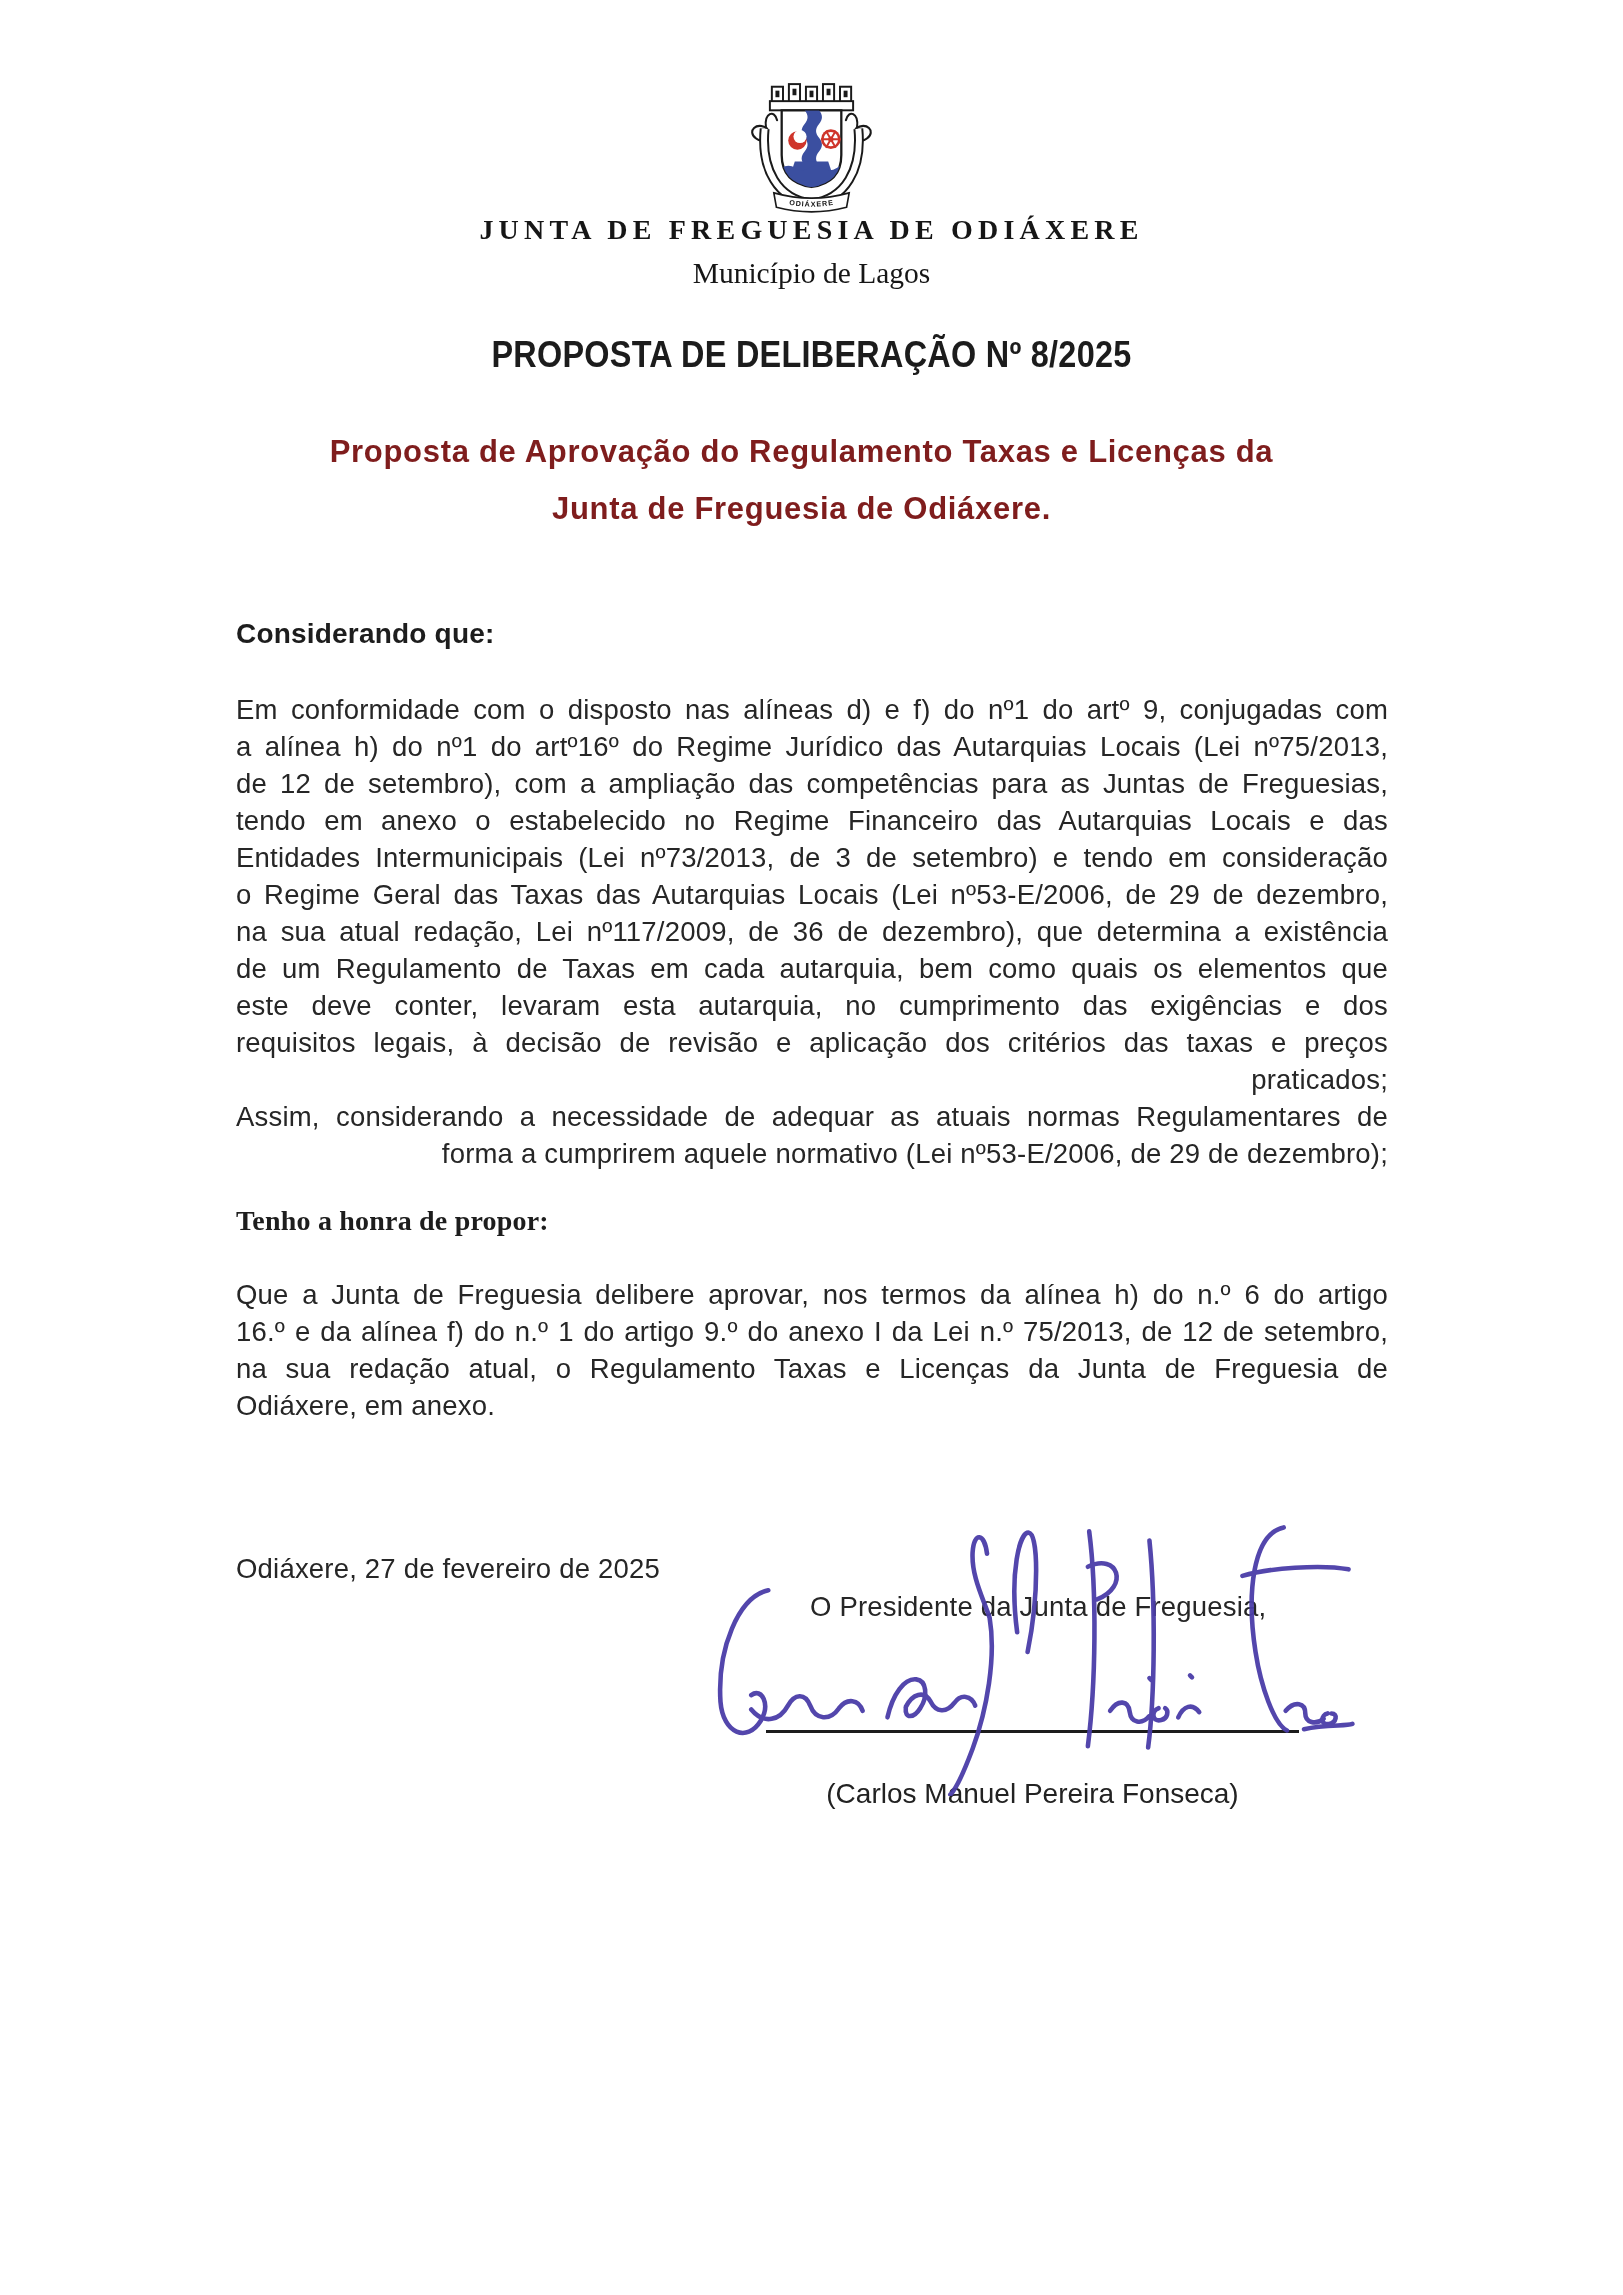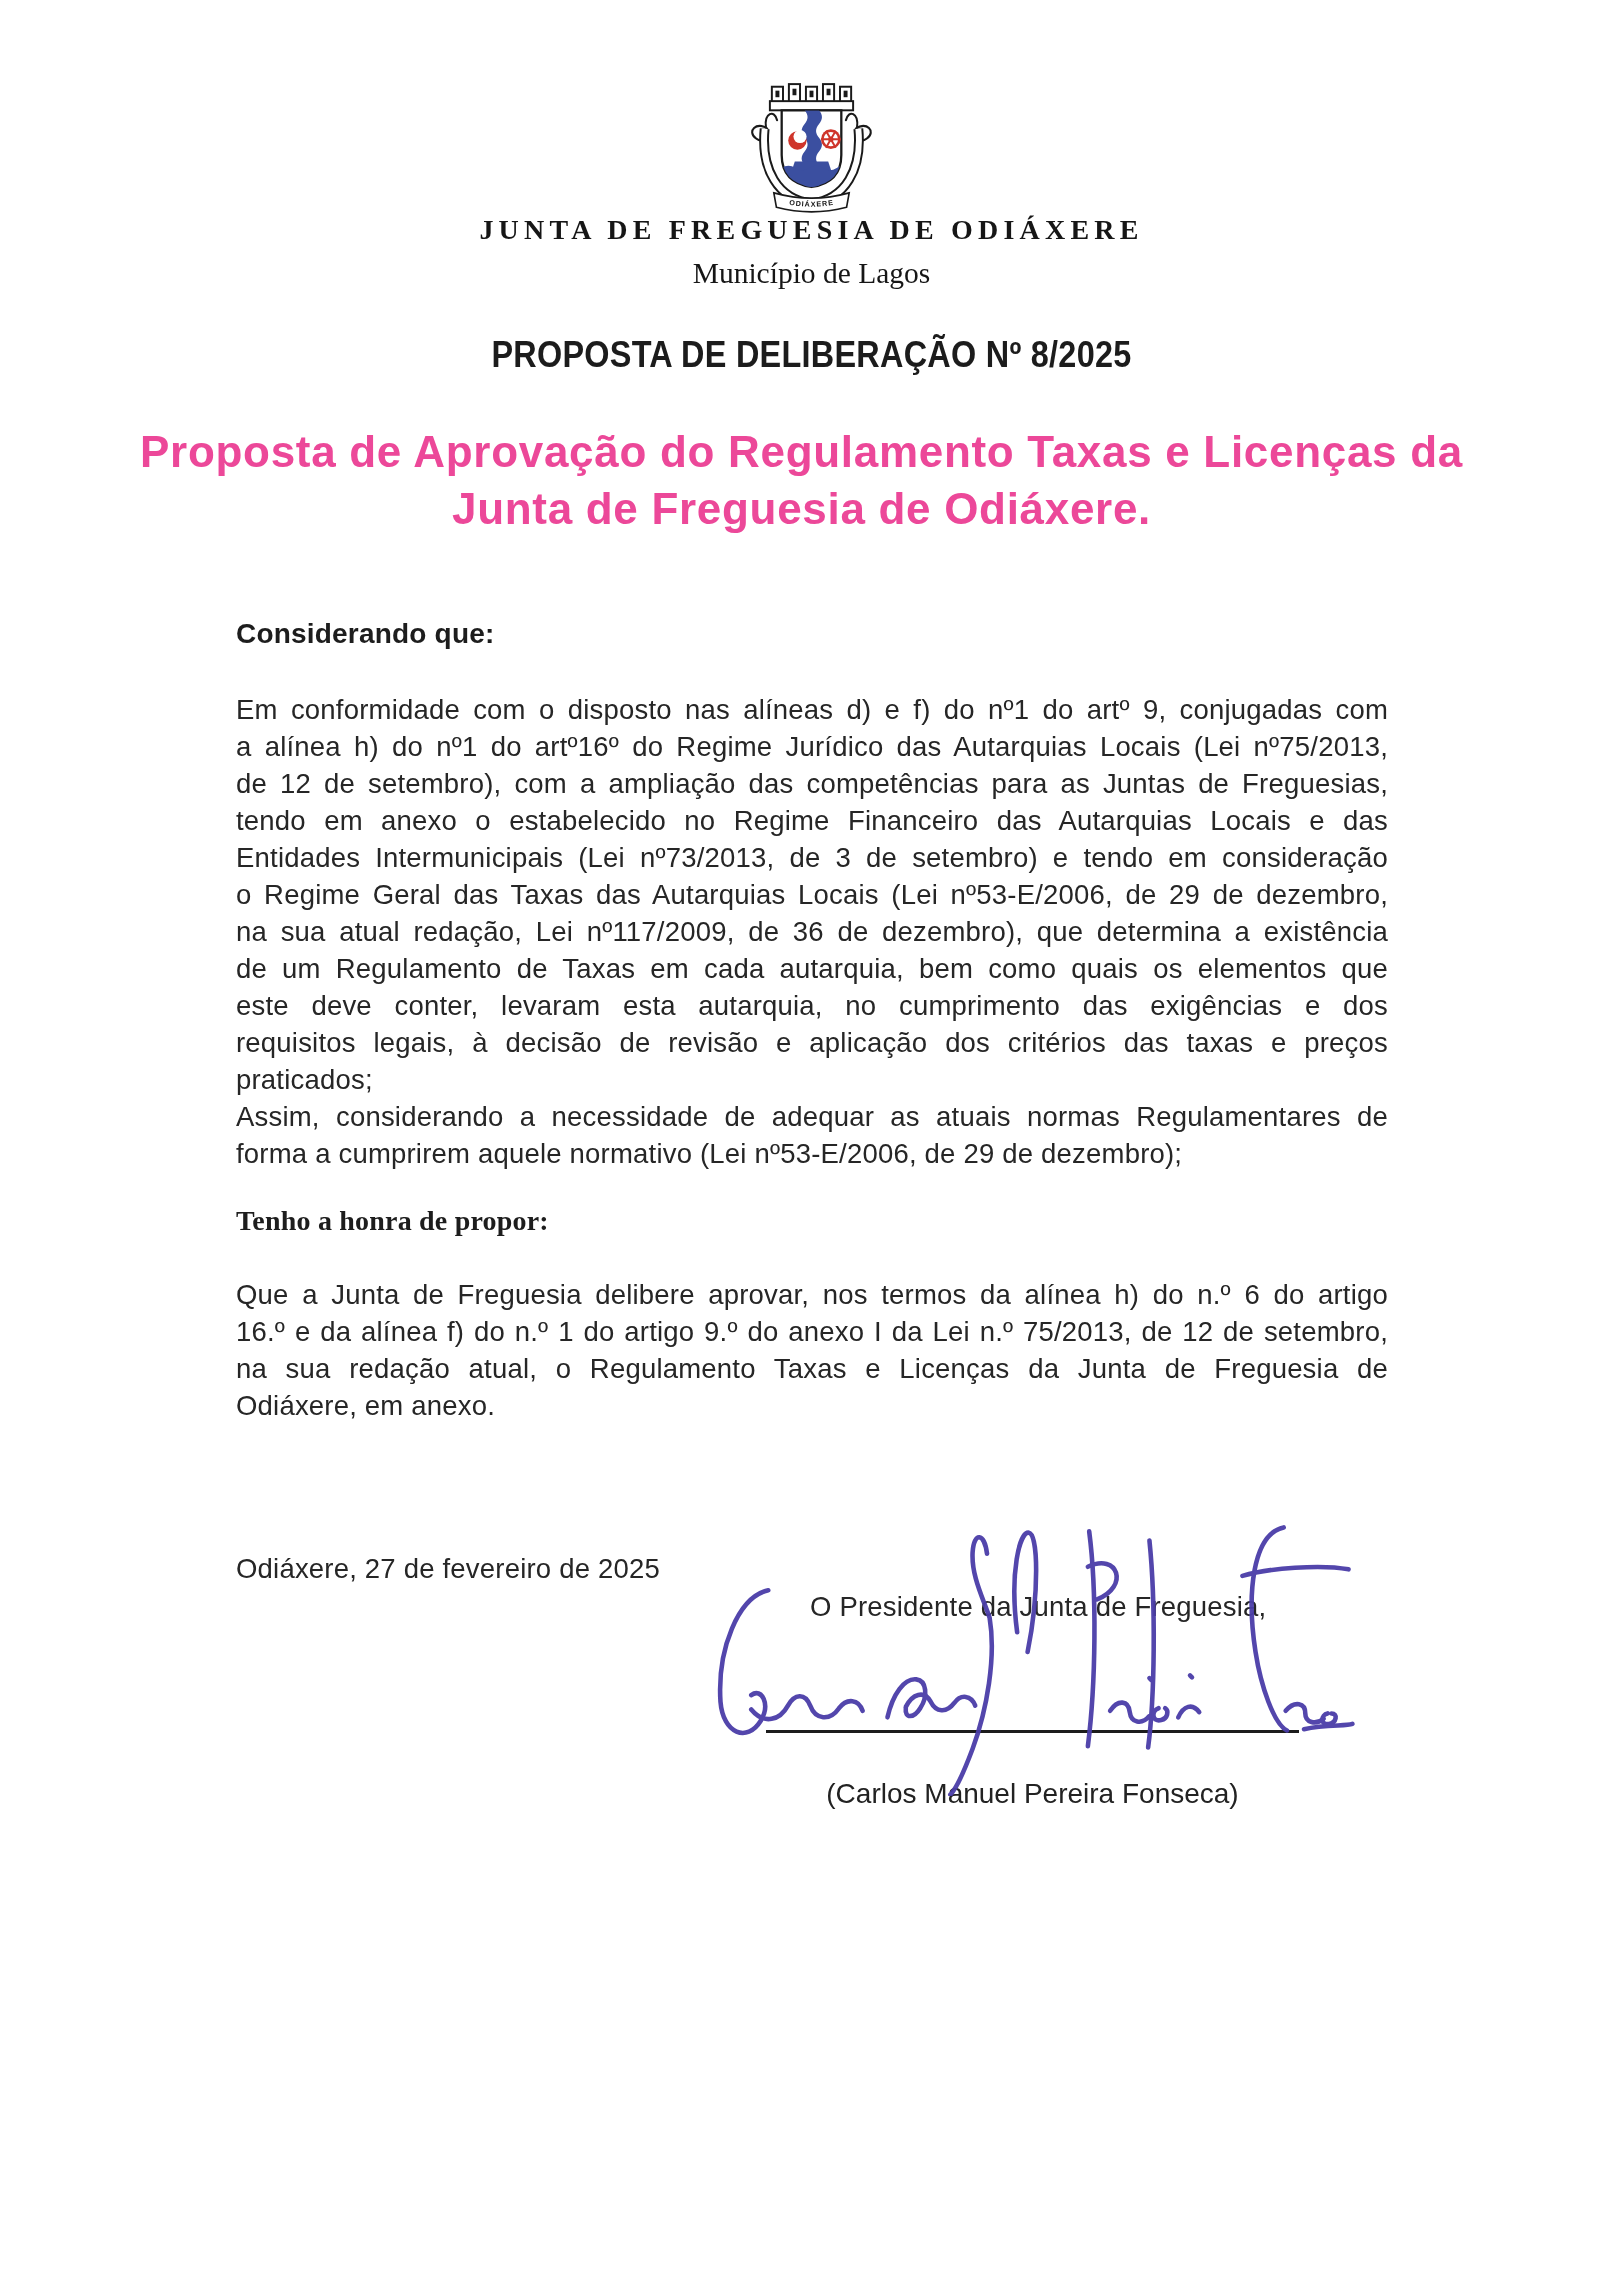--- a/index.html
+++ b/index.html
@@ -29,37 +29,37 @@
   }
   .doc-number{
     position:absolute;left:0;top:335px;width:1623px;
     text-align:center;
     font-weight:bold;font-size:36px;color:#1c1c1c;line-height:39px;
     transform:scaleX(0.9);transform-origin:center;
     white-space:nowrap;letter-spacing:0.3px;
   }
   .subtitle{
     position:absolute;left:0;top:423px;width:1603px;
-    text-align:center;font-weight:bold;font-size:44px;color:#ec4899;
+    text-align:center;font-weight:bold;font-size:31px;color:#7f1d1d;
     line-height:57px;letter-spacing:0.7px;
   }
   
   .content-heading{
     position:absolute;left:236px;
     font-weight:bold;font-size:28px;color:#1d1d1d;line-height:34px;
     letter-spacing:0.2px;white-space:nowrap;
   }
   .h-considerando{top:617px;}
   .h-propor{top:1204px;font-family:Liberation Serif, serif;}
   .para{
     position:absolute;left:236px;width:1152px;
     font-size:27.5px;color:#262626;letter-spacing:0.2px;
   }
   .para1{top:691px;}
-  .para1 .bl{line-height:37px;}
+  .para1 .bl{line-height:37px;text-align:right;}
   .para2{top:1276px;}
   .para2 .bl{line-height:37px;}
   .bl{display:block;}
   .just{text-align:justify;text-align-last:justify;}
   .last{text-align:left;}
   .dateline{
     position:absolute;left:236px;top:1550px;
     font-size:27.5px;color:#262626;line-height:37px;white-space:nowrap;letter-spacing:0.2px;
   }
   .role-label{

